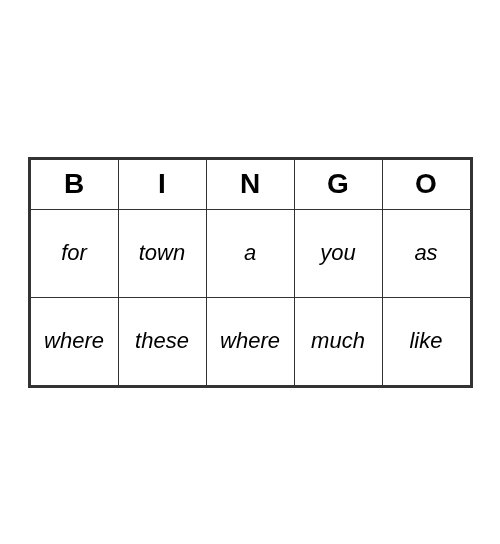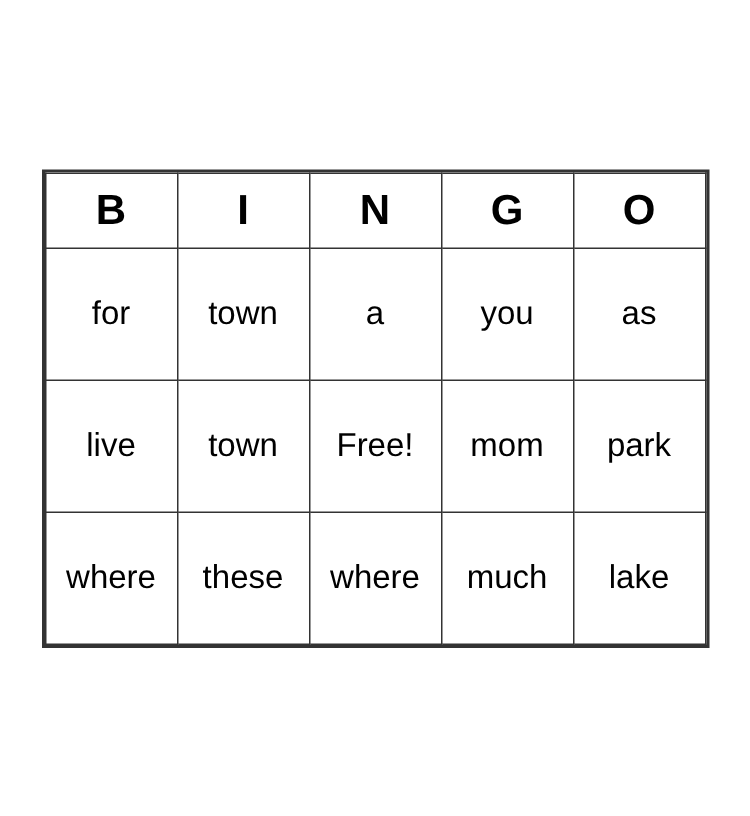--- a/index.html
+++ b/index.html
@@ -39,20 +39,21 @@
 
     .bingo-table th {
       font-size: 28px;
       font-weight: bold;
       height: 50px;
       background: #ffffff;
     }
 
     .bingo-table td {
       background: #ffffff;
+      font-style: italic;
     }
   </style>
 </head>
 <body>
 
 <div class="bingo-card">
   <table class="bingo-table">
     <thead>
       <tr>
       <th>B</th>
@@ -64,28 +65,21 @@
     </thead>
     <tbody id="bingo-body">
     <tr>
           <td>for</td>
           <td>town</td>
           <td>a</td>
           <td>you</td>
           <td>as</td>
         </tr>
         <tr>
-          <td>live</td>
-          <td>town</td>
-          <td>Free!</td>
-          <td>mom</td>
-          <td>park</td>
-        </tr>
-        <tr>
           <td>where</td>
           <td>these</td>
           <td>where</td>
           <td>much</td>
-          <td>lake</td>
+          <td>like</td>
         </tr>
       </tbody>
   </table>
 </div>
 
 </body></html>

